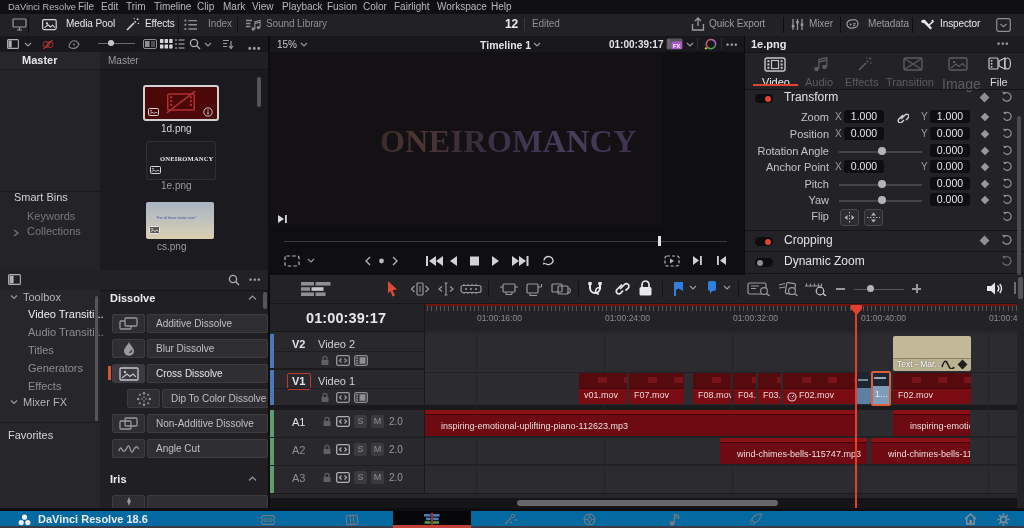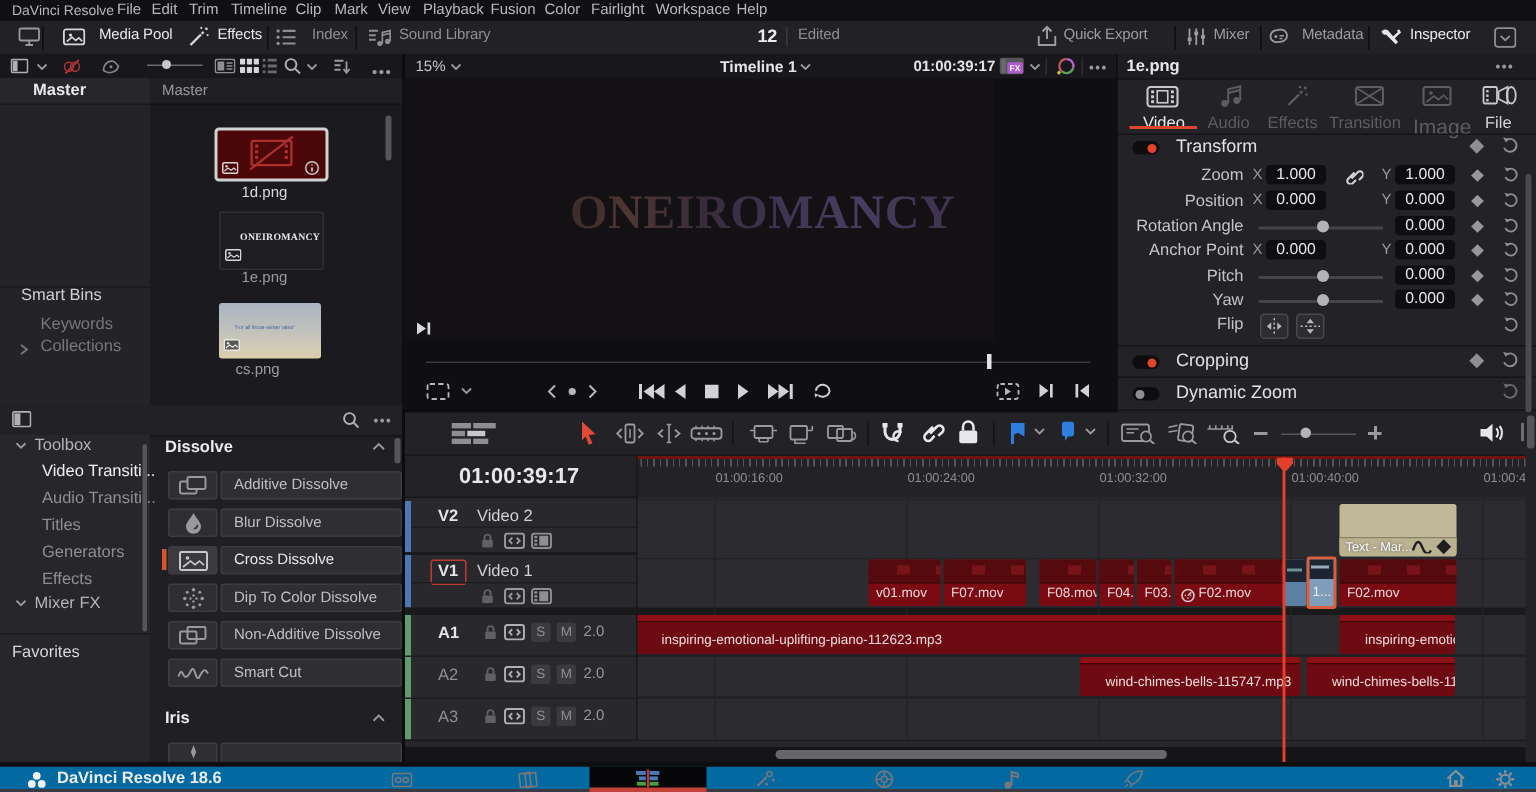--- a/index.html
+++ b/index.html
@@ -571,21 +571,21 @@
         <div class="ticon" style="background:#3a3a40;">
       <svg width="20" height="14" viewBox="0 0 20 14">
             <rect x="1" y="1" width="18" height="12" rx="1" fill="none" stroke="#c8c8ca" stroke-width="1.3"></rect>
             <circle cx="6" cy="5" r="1.2" fill="#c8c8ca"></circle>
             <path d="M3 11 L8 7 L11 9.5 L14 7 L17 9.8" stroke="#c8c8ca" stroke-width="1.1" fill="none"></path>
           </svg>
     </div>
         <div class="tlabel" style="color:#e8e8ea;">Cross Dissolve</div>
       </div>
     <div class="abs" style="left:108px;top:96px;width:2.5px;height:14px;background:#d8542e;"></div>
-    <div class="abs titem" style="top:119px;">
+    <div class="abs titem" style="top:119px;margin-left:15px;">
         <div class="ticon">
       <svg width="16" height="16" viewBox="0 0 16 16">
             <g fill="#9a9a9e">
               <circle cx="8" cy="2.2" r="1.2"></circle>
               <circle cx="12.2" cy="3.8" r="1"></circle>
               <circle cx="13.8" cy="8" r="1.2"></circle>
               <circle cx="12.2" cy="12.2" r="1"></circle>
               <circle cx="8" cy="13.8" r="1.2"></circle>
               <circle cx="3.8" cy="12.2" r="1"></circle>
               <circle cx="2.2" cy="8" r="1.2"></circle>
@@ -607,21 +607,21 @@
           </svg>
     </div>
         <div class="tlabel">Non-Additive Dissolve</div>
       </div>
     <div class="abs titem" style="top:169px;">
         <div class="ticon">
       <svg width="22" height="10" viewBox="0 0 22 10">
             <path d="M1 7 Q2.4 2 3.8 5 T6.6 7 T9.4 3 T12.2 5 T15 7 T17.8 3 T20.6 5" fill="none" stroke="#9a9a9e" stroke-width="1.3"></path>
           </svg>
     </div>
-        <div class="tlabel">Smart Cut</div>
+        <div class="tlabel">Angle Cut</div>
       </div>
     <span class="txt" style="left:110px;top:203px;color:#ececee;font-size:11px;font-weight:bold;">Iris</span>
     <svg class="abs" style="left:248px;top:206px;" width="9" height="6" viewBox="0 0 9 6">
         <path d="M1 4.5 L4.5 1 L8 4.5" stroke="#9a9a9e" stroke-width="1.2" fill="none"></path>
       </svg>
     <div class="abs titem" style="top:225px;height:16px;">
         <div class="ticon" style="height:16px;">
       <svg width="14" height="14" viewBox="0 0 16 16">
             <path d="M8 1 L10 6 L8 11 L6 6 Z" fill="#9a9a9e"></path>
           </svg>
@@ -784,21 +784,21 @@
       </svg>
     <svg class="abs" style="left:84px;top:117px;" width="14" height="11" viewBox="0 0 14 11">
         <rect x="0.7" y="0.7" width="12.6" height="9.6" rx="1.5" fill="none" stroke="#8e8e93" stroke-width="1.3"></rect>
         <rect x="2.2" y="2.2" width="2" height="1.6" fill="#8e8e93"></rect>
         <rect x="2.2" y="4.7" width="2" height="1.6" fill="#8e8e93"></rect>
         <rect x="2.2" y="7.2" width="2" height="1.6" fill="#8e8e93"></rect>
         <rect x="5.5" y="2.2" width="6" height="6.6" fill="#8e8e93"></rect>
       </svg>
     <div class="abs" style="left:0;top:130px;width:754px;height:5px;background:#1a1a1d;"></div>
 
-    <span class="txt" style="left:22px;top:141px;color:#e4e4e6;font-size:11px;font-weight:bold;">A1</span>
+    <span class="txt" style="left:22px;top:141px;color:#e4e4e6;font-size:11px;font-weight:normal;">A1</span>
     <span class="txt" style="left:22px;top:169px;color:#8e8e93;font-size:11px;">A2</span>
     <span class="txt" style="left:22px;top:197px;color:#8e8e93;font-size:11px;">A3</span>
     <div class="abs" style="left:0;top:162px;width:154px;height:1px;background:#1e1e22;"></div>
     <div class="abs" style="left:0;top:190px;width:154px;height:1px;background:#1e1e22;"></div>
     <div class="abs" style="left:0;top:218px;width:754px;height:1px;background:#1a1a1d;"></div>
 
     <div class="audicons" style="top:140px;">
       <svg class="abs" style="left:52px;top:1px;" width="10" height="11" viewBox="0 0 10 11">
           <rect x="1.5" y="5" width="7" height="5" rx="0.8" fill="#606065"></rect>
           <path d="M3 5 V3.4 a2 2 0 0 1 4 0 V5" fill="none" stroke="#606065" stroke-width="1.3"></path>

